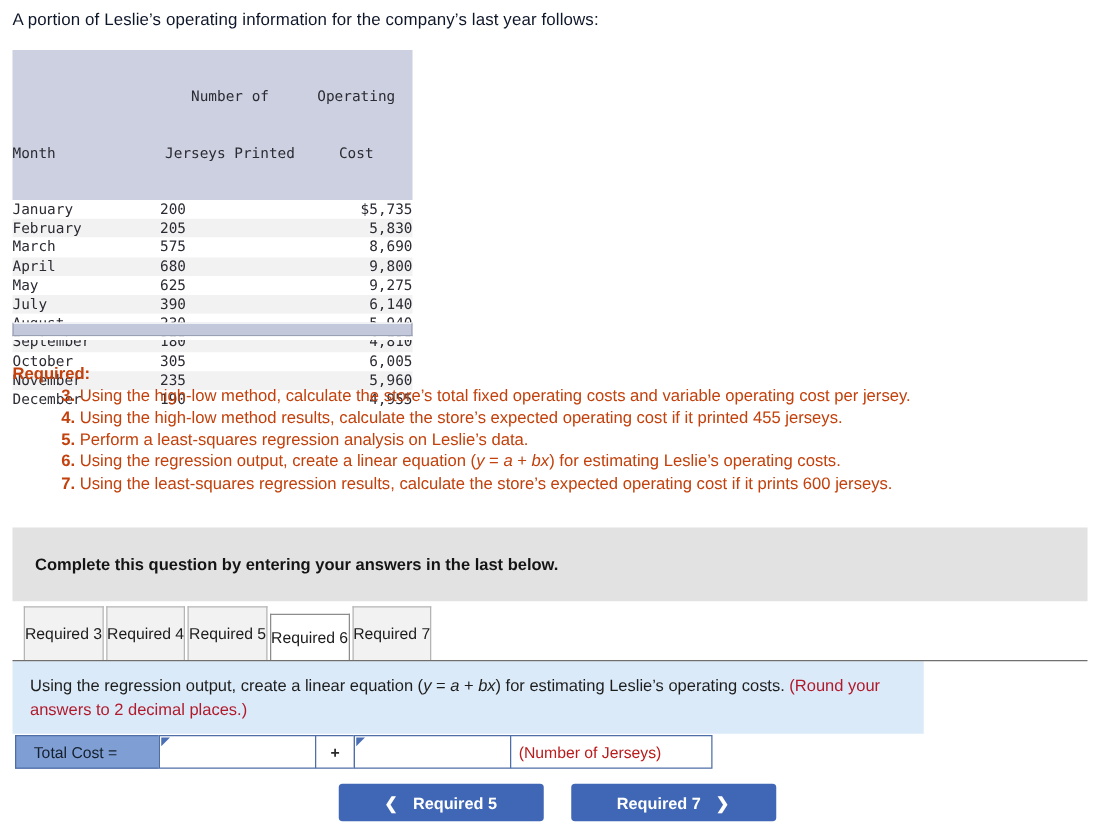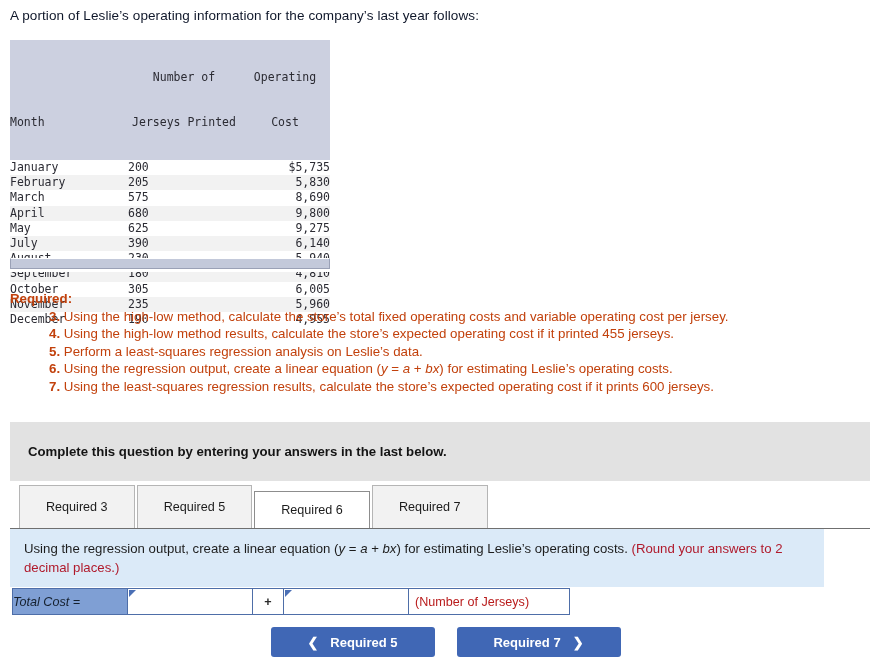--- a/index.html
+++ b/index.html
@@ -129,21 +129,21 @@
     display: flex;
     align-items: flex-end;
     height: 47px;
   }
   .tab {
     height: 43px;
     background: #f2f2f2;
     border: 1px solid #b5b5b5;
     border-bottom: none;
     margin-right: 2px;
-    padding: 0 26px;
+    padding: 0 0;
     display: flex;
     align-items: center;
     justify-content: flex-end;
     font-size: 12.6px;
     color: #1c1c1c;
     position: relative;
     z-index: 1;
   }
   .tab.active {
     background: #ffffff;
@@ -159,21 +159,21 @@
     height: 1px;
     background: #6f6f6f;
     z-index: 2;
   }
 
   
   .bluepanel {
     position: absolute;
     left: 10px;
     top: 529px;
-    width: 814px;
+    width: 729px;
     min-height: 52px;
     background: #dbeaf8;
     padding: 10px 14px 10px 14px;
     font-size: 13.2px;
     line-height: 19px;
     color: #1d1d1d;
   }
   .bluepanel i { font-style: italic; }
   .red { color: #b01a2c; }
 
@@ -193,23 +193,22 @@
     border: 1px solid #4e6ea8;
     margin-left: -1px;
     position: relative;
     background: #ffffff;
   }
   .cell:first-child { margin-left: 0; }
   .cell.label {
     background: #7f9fd4;
     color: #15202e;
     width: 116px;
-    padding-left: 0;
+    padding-left: 14px;
     border-color: #4e6ea8;
-    font-style: italic;
   }
   .cell.inputbox { width: 126px; background:#ffffff; }
   .cell.plus {
     width: 32px;
     justify-content: center;
     background: #ffffff;
     border-color: #4e6ea8;
     font-weight: bold;
     color: #2a2a2a;
   }
@@ -359,20 +358,23 @@
   <div class="banner-text">Complete this question by entering your answers in the last below.</div>
 </div>
 
 <div class="tabstrip">
   <div class="tabstrip-baseline"></div>
   <div class="tabs-row" id="tabs-row">
       <div class="tab">
         <span>Required 3</span>
       </div>
       <div class="tab">
+        <span>Required 4</span>
+      </div>
+      <div class="tab">
         <span>Required 5</span>
       </div>
       <div class="tab active">
         <span>Required 6</span>
       </div>
       <div class="tab">
         <span>Required 7</span>
       </div>
     </div>
 </div>

